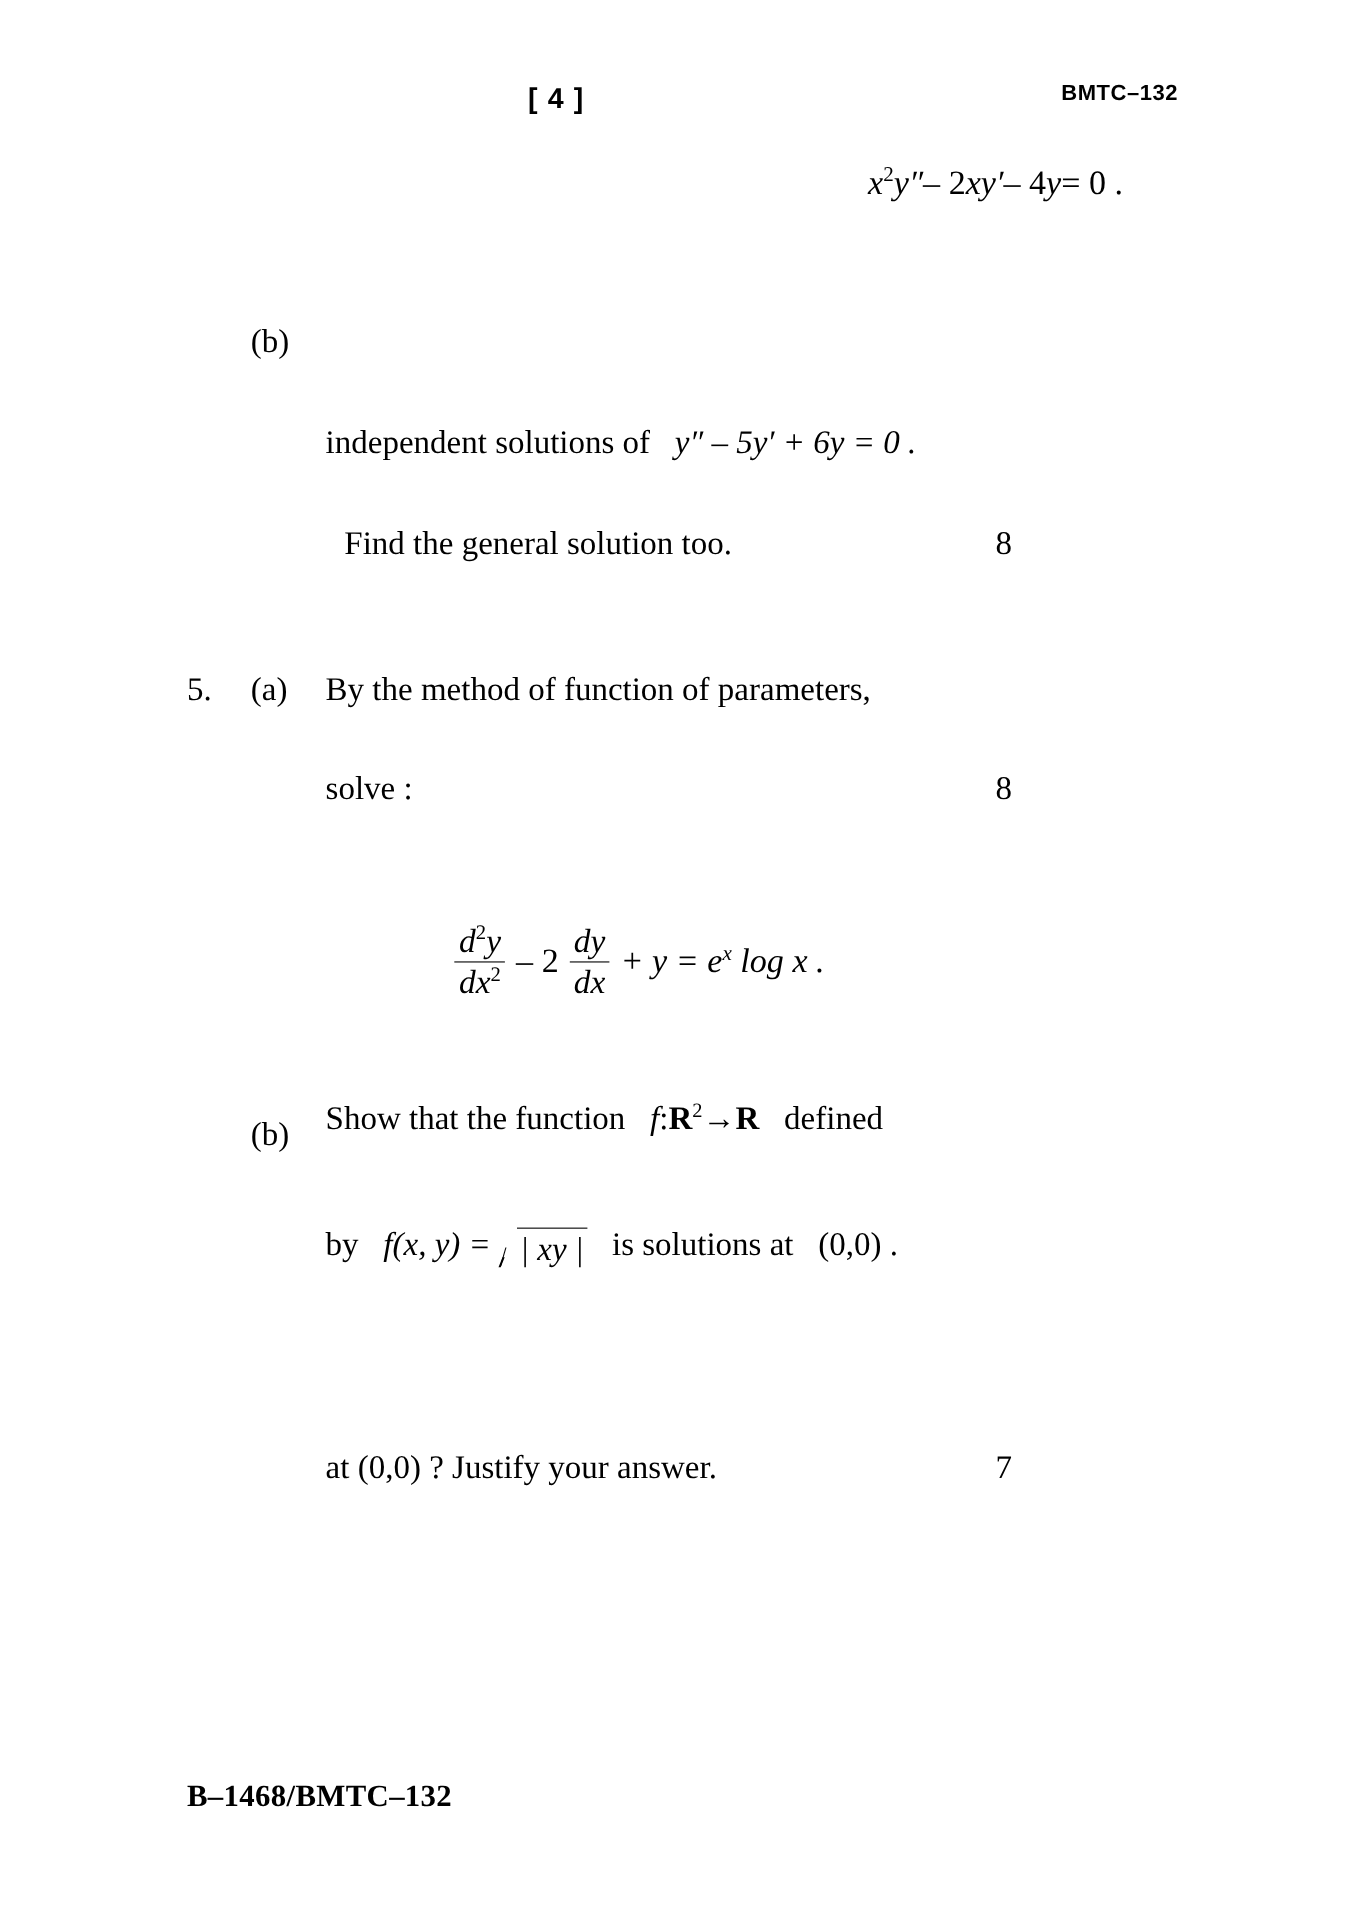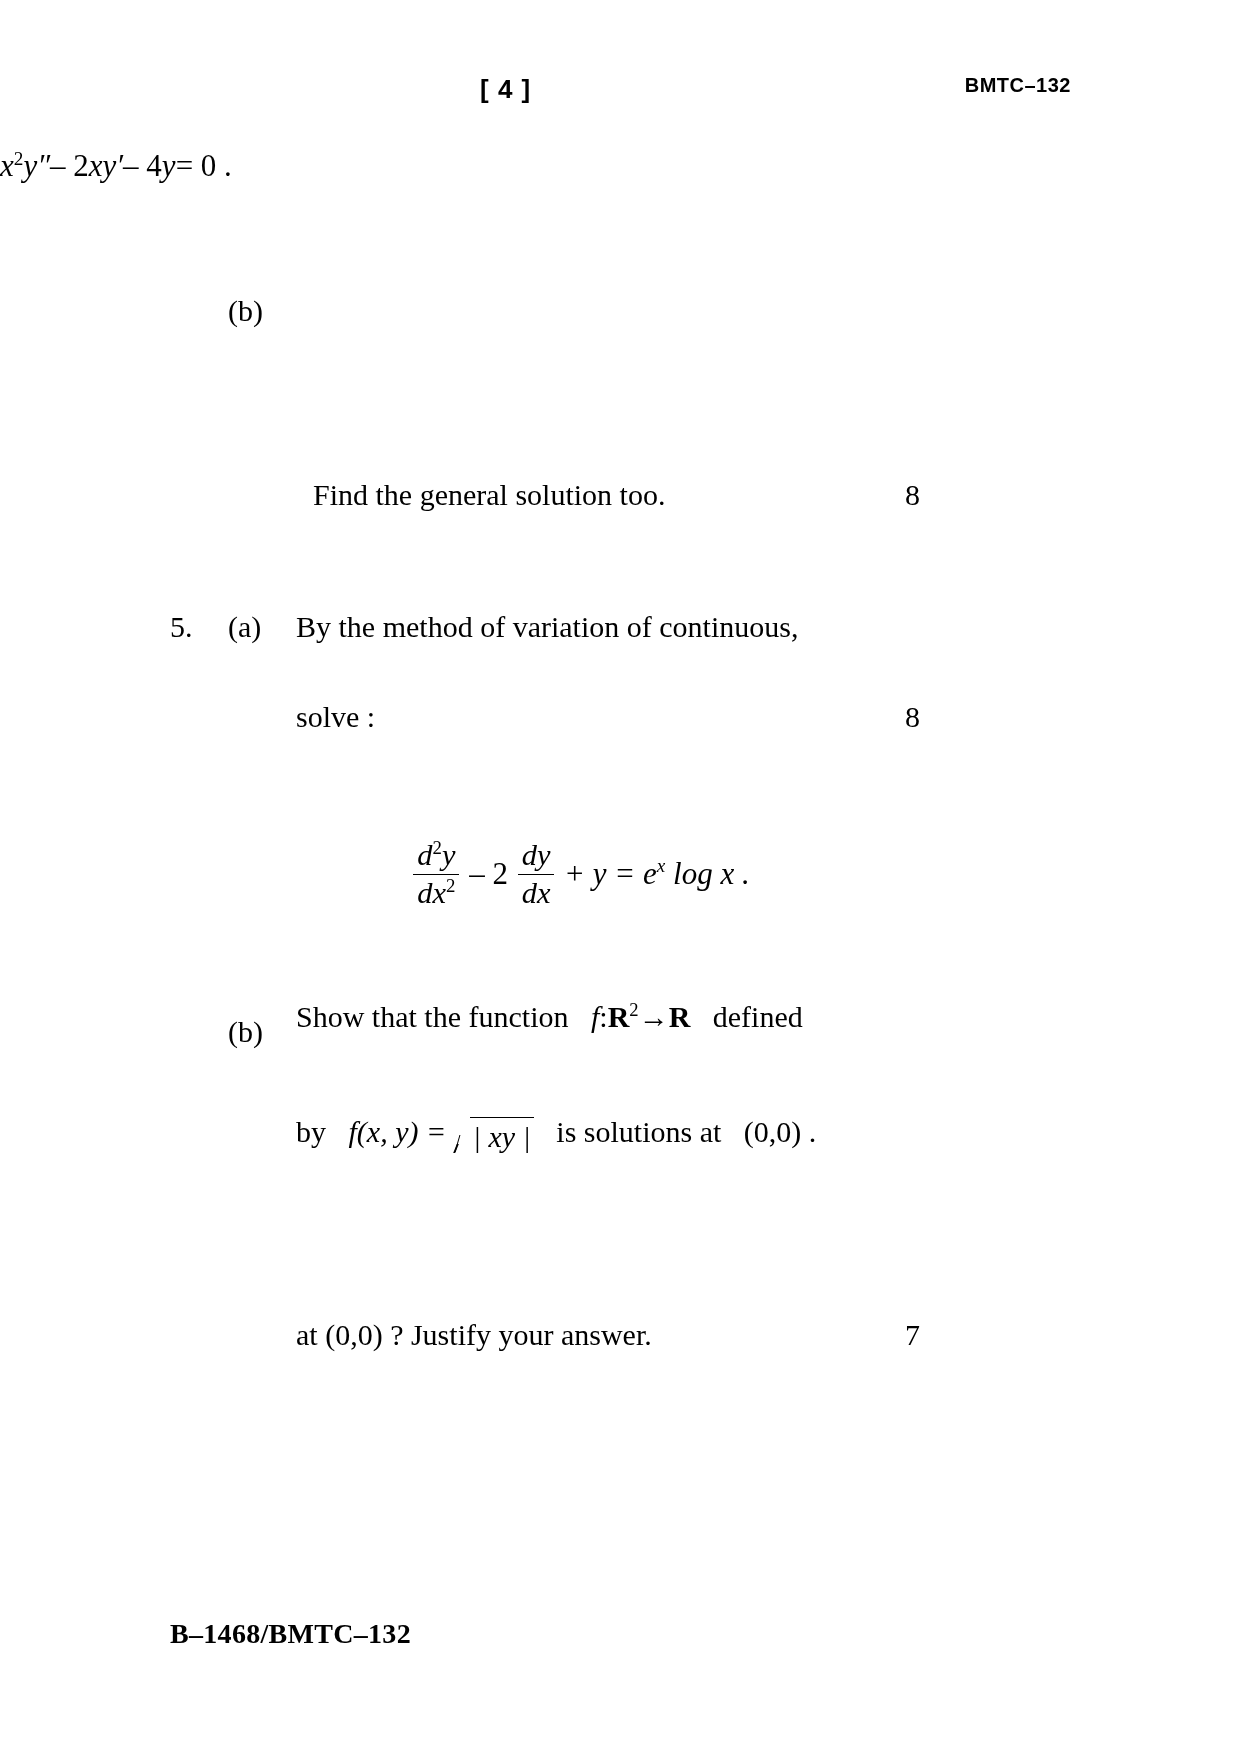--- a/index.html
+++ b/index.html
@@ -45,21 +45,21 @@
   .mn{font-style:normal;}
   sup.ex{font-size:0.62em;vertical-align:super;line-height:0;font-style:italic;}
   sup.exn{font-size:0.62em;vertical-align:super;line-height:0;font-style:normal;}
   sub.sb{font-size:0.62em;vertical-align:sub;line-height:0;font-style:italic;}
   .bold-r{font-weight:bold;font-style:normal;}
 
   
   .eq1{
     position:absolute;
     top:148px;left:0;width:1021px;
-    text-align:left;
+    text-align:right;
     font-size:31px;
   }
   .num-col{
     position:absolute;
     left:170px;
     font-size:30px;
   }
   .alpha-col{
     position:absolute;
     left:228px;
@@ -164,27 +164,33 @@
     <span class="hdr-code">BMTC–132</span>
   </div>
 
   <div class="eq1">
     <span class="mi">x</span><sup class="exn">2</sup><span class="mi">y″</span><span class="mn">– 2</span><span class="mi">xy′</span><span class="mn">– 4</span><span class="mi">y</span><span class="mn">= 0 .</span>
   </div>
 
   <div class="alpha-col" style="top:294px;">(b)</div>
 
 
+  <div class="body-col" style="top:386px;">
+    <span class="spread-left">
+      <span>independent  solutions  of</span>&nbsp;&nbsp;
+      <span class="mi">y″ – 5y′ + 6y = 0 .</span>
+    </span>
+  </div>
 
   <div class="body-col" style="top:478px;margin-left:17px;">Find the general solution too.</div>
   <div class="marks" style="top:478px;">8</div>
 
   <div class="num-col" style="top:610px;">5.</div>
   <div class="alpha-col" style="top:610px;">(a)</div>
-  <div class="body-col" style="top:610px;">By the method of variation of continuous,</div>
+  <div class="body-col" style="top:610px;">By the method of function of parameters,</div>
 
   <div class="body-col" style="top:700px;">solve :</div>
   <div class="marks" style="top:700px;">8</div>
 
   <div class="eq2">
     <span class="inner">
       <span class="frac">
         <span class="num"><span class="mi">d</span><sup class="exn">2</sup><span class="mi">y</span></span>
         <span class="den"><span class="mi">dx</span><sup class="exn">2</sup></span>
       </span>

